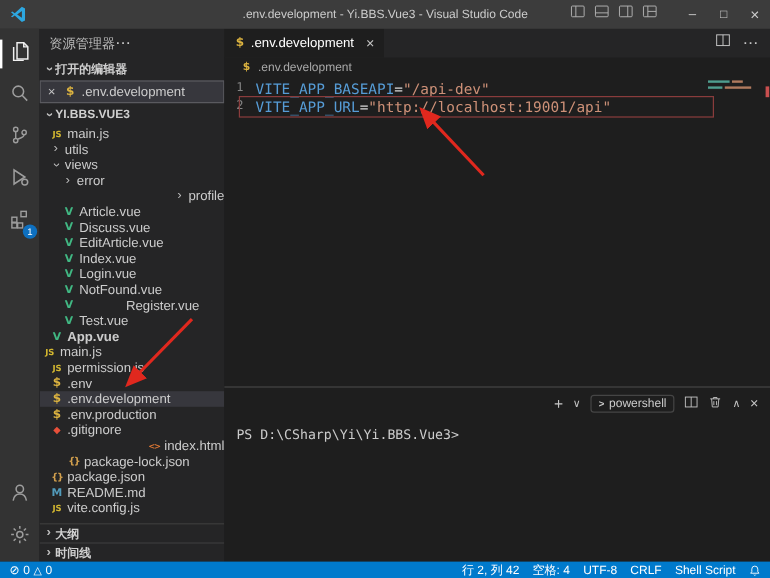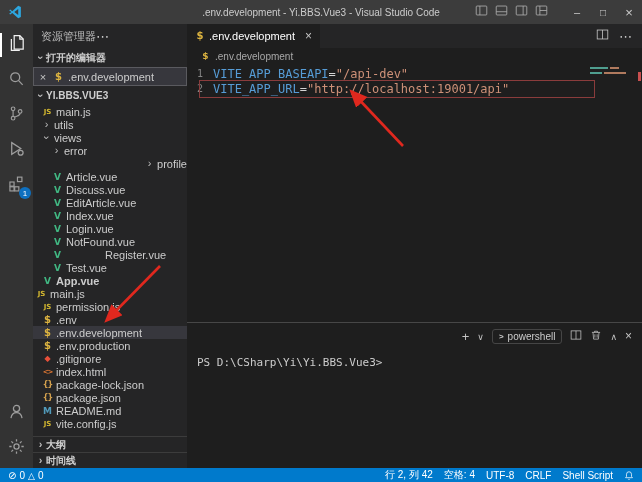--- a/index.html
+++ b/index.html
@@ -287,25 +287,25 @@
             <span class="tree-label">.env.development</span>
           </div>
           <div class="tree-row" style="padding-left: 8px;">
             <span class="fic file-icon-env"></span>
             <span class="tree-label">.env.production</span>
           </div>
           <div class="tree-row" style="padding-left: 8px;">
             <span class="fic file-icon-git"></span>
             <span class="tree-label">.gitignore</span>
           </div>
-          <div class="tree-row" style="padding-left: 8px;">
+          <div class="tree-row" style="padding-left: 8px; justify-content: flex-end;">
             <span class="fic file-icon-html"></span>
             <span class="tree-label">index.html</span>
           </div>
-          <div class="tree-row" style="padding-left: 8px;">
+          <div class="tree-row" style="padding-left: 22px;">
             <span class="fic file-icon-json"></span>
             <span class="tree-label">package-lock.json</span>
           </div>
           <div class="tree-row" style="padding-left: 8px;">
             <span class="fic file-icon-json"></span>
             <span class="tree-label">package.json</span>
           </div>
           <div class="tree-row" style="padding-left: 8px;">
             <span class="fic file-icon-md"></span>
             <span class="tree-label">README.md</span>

